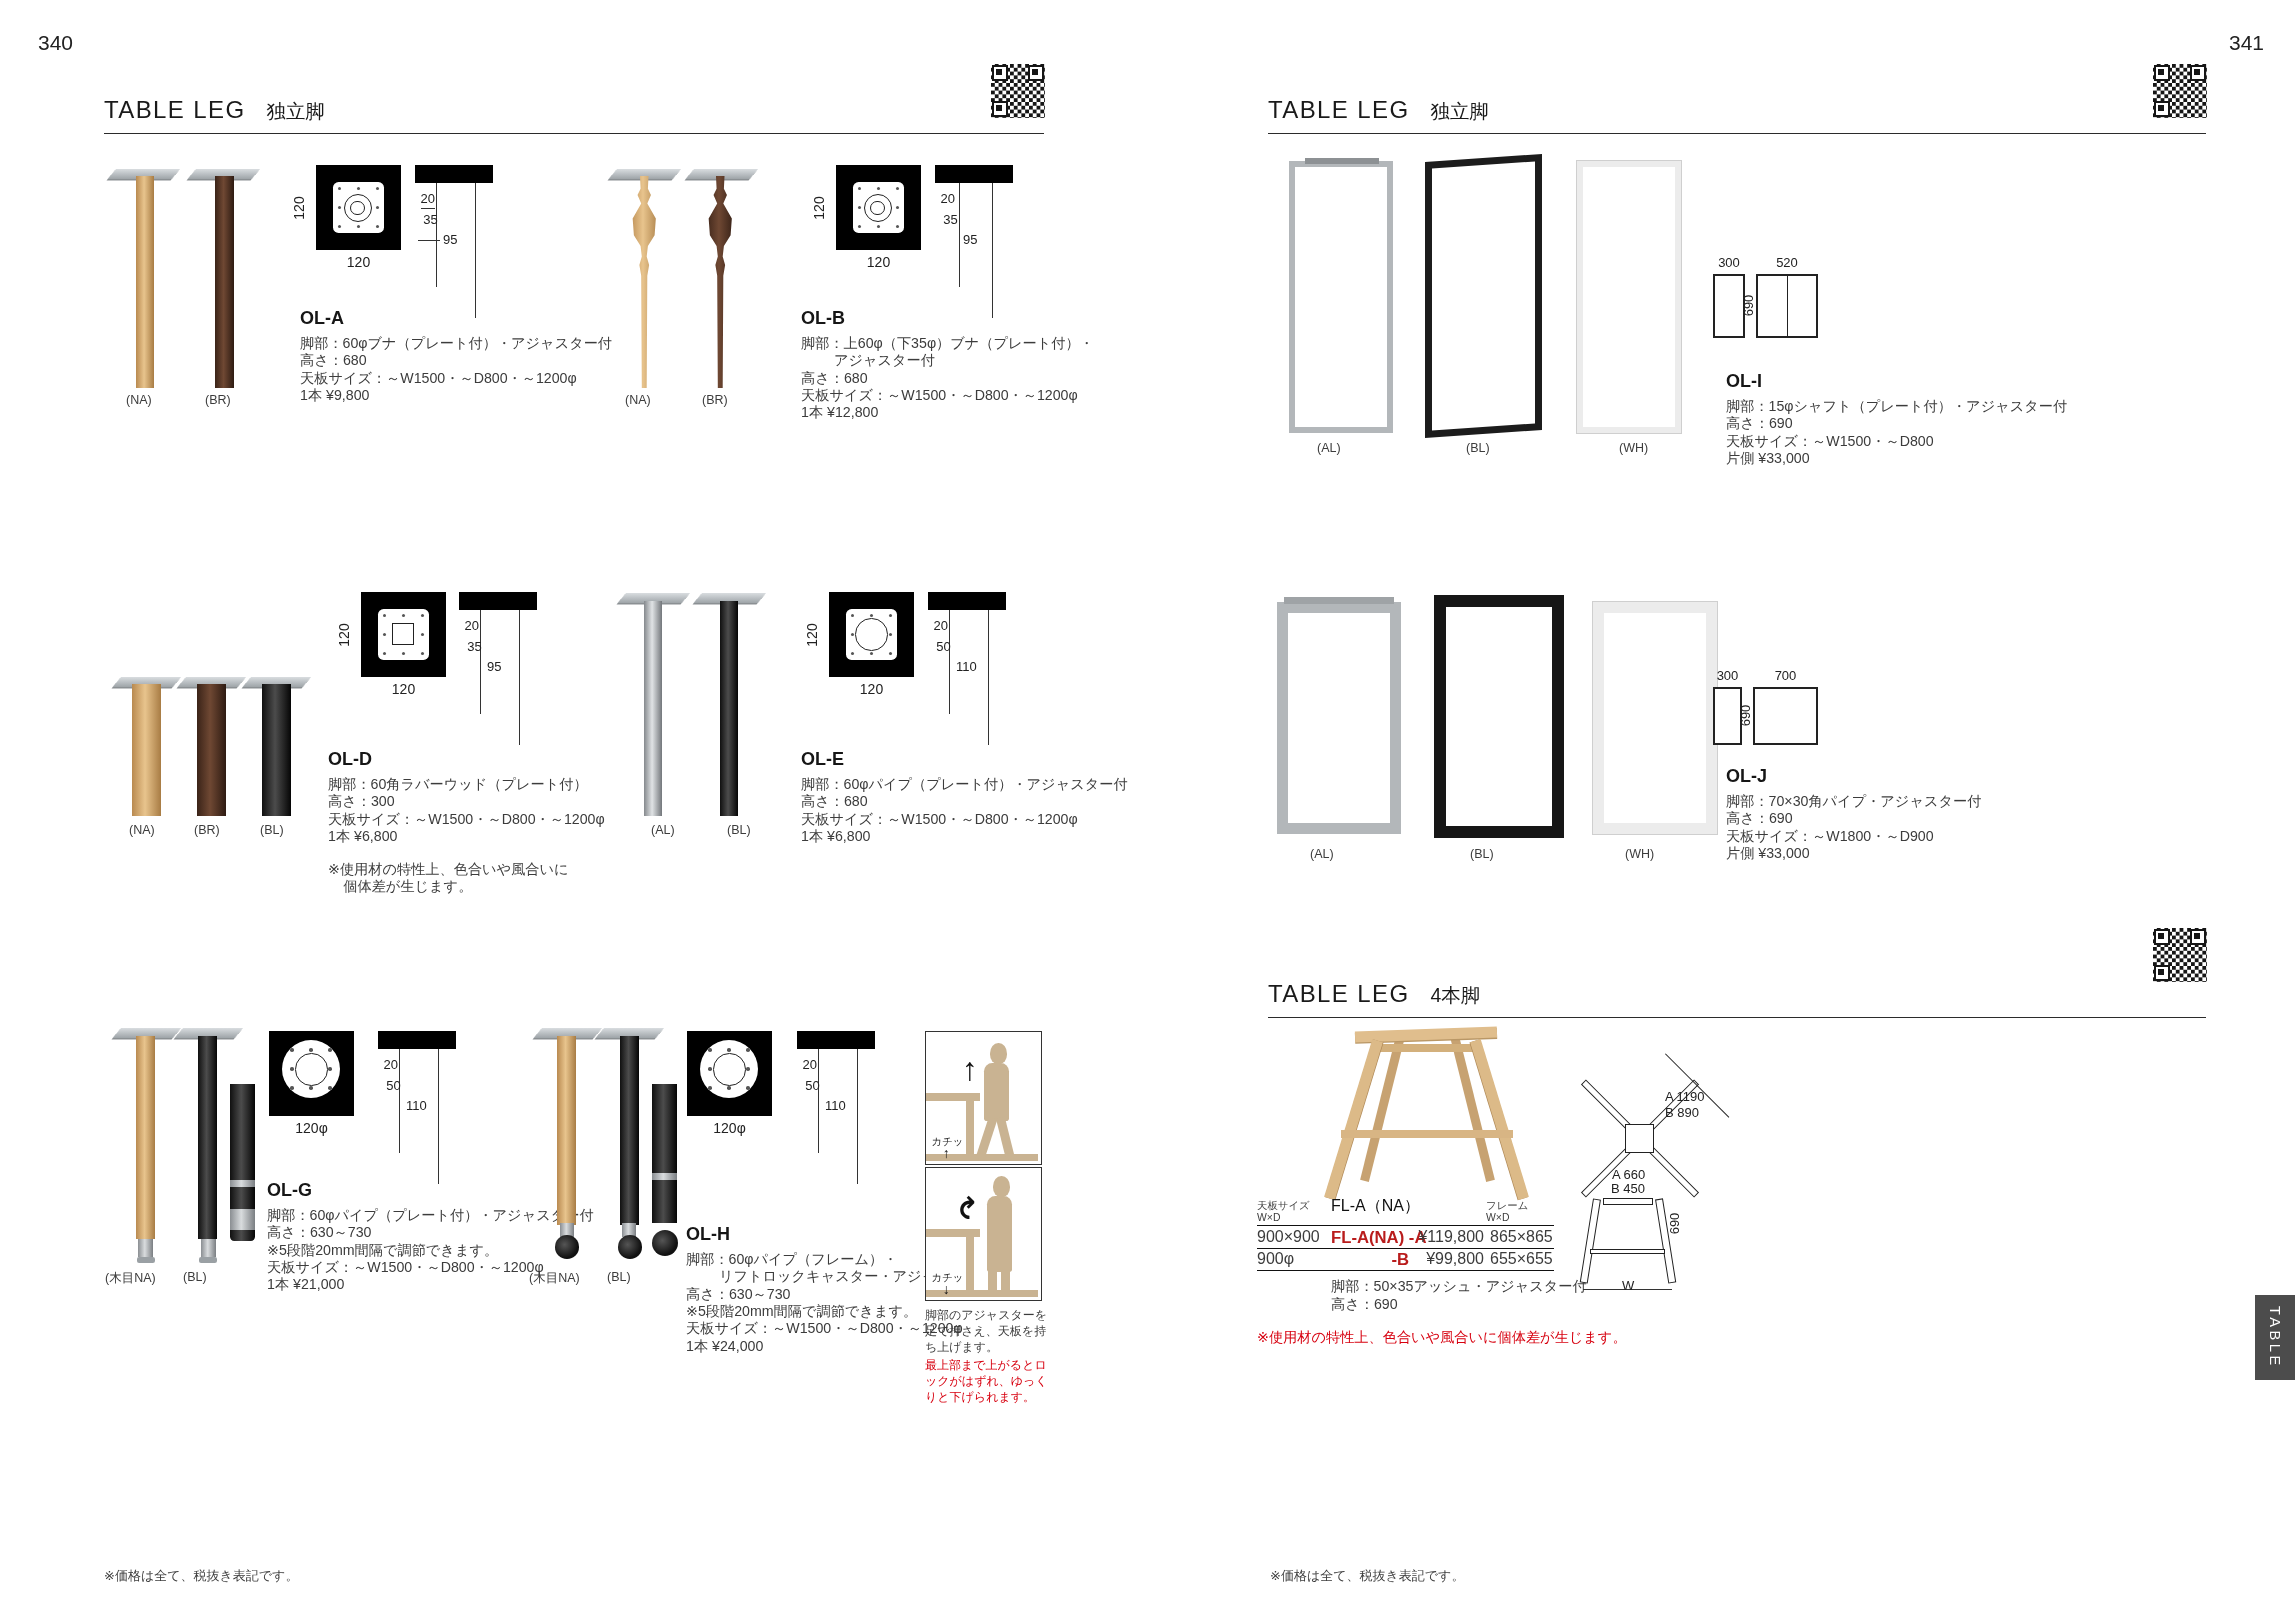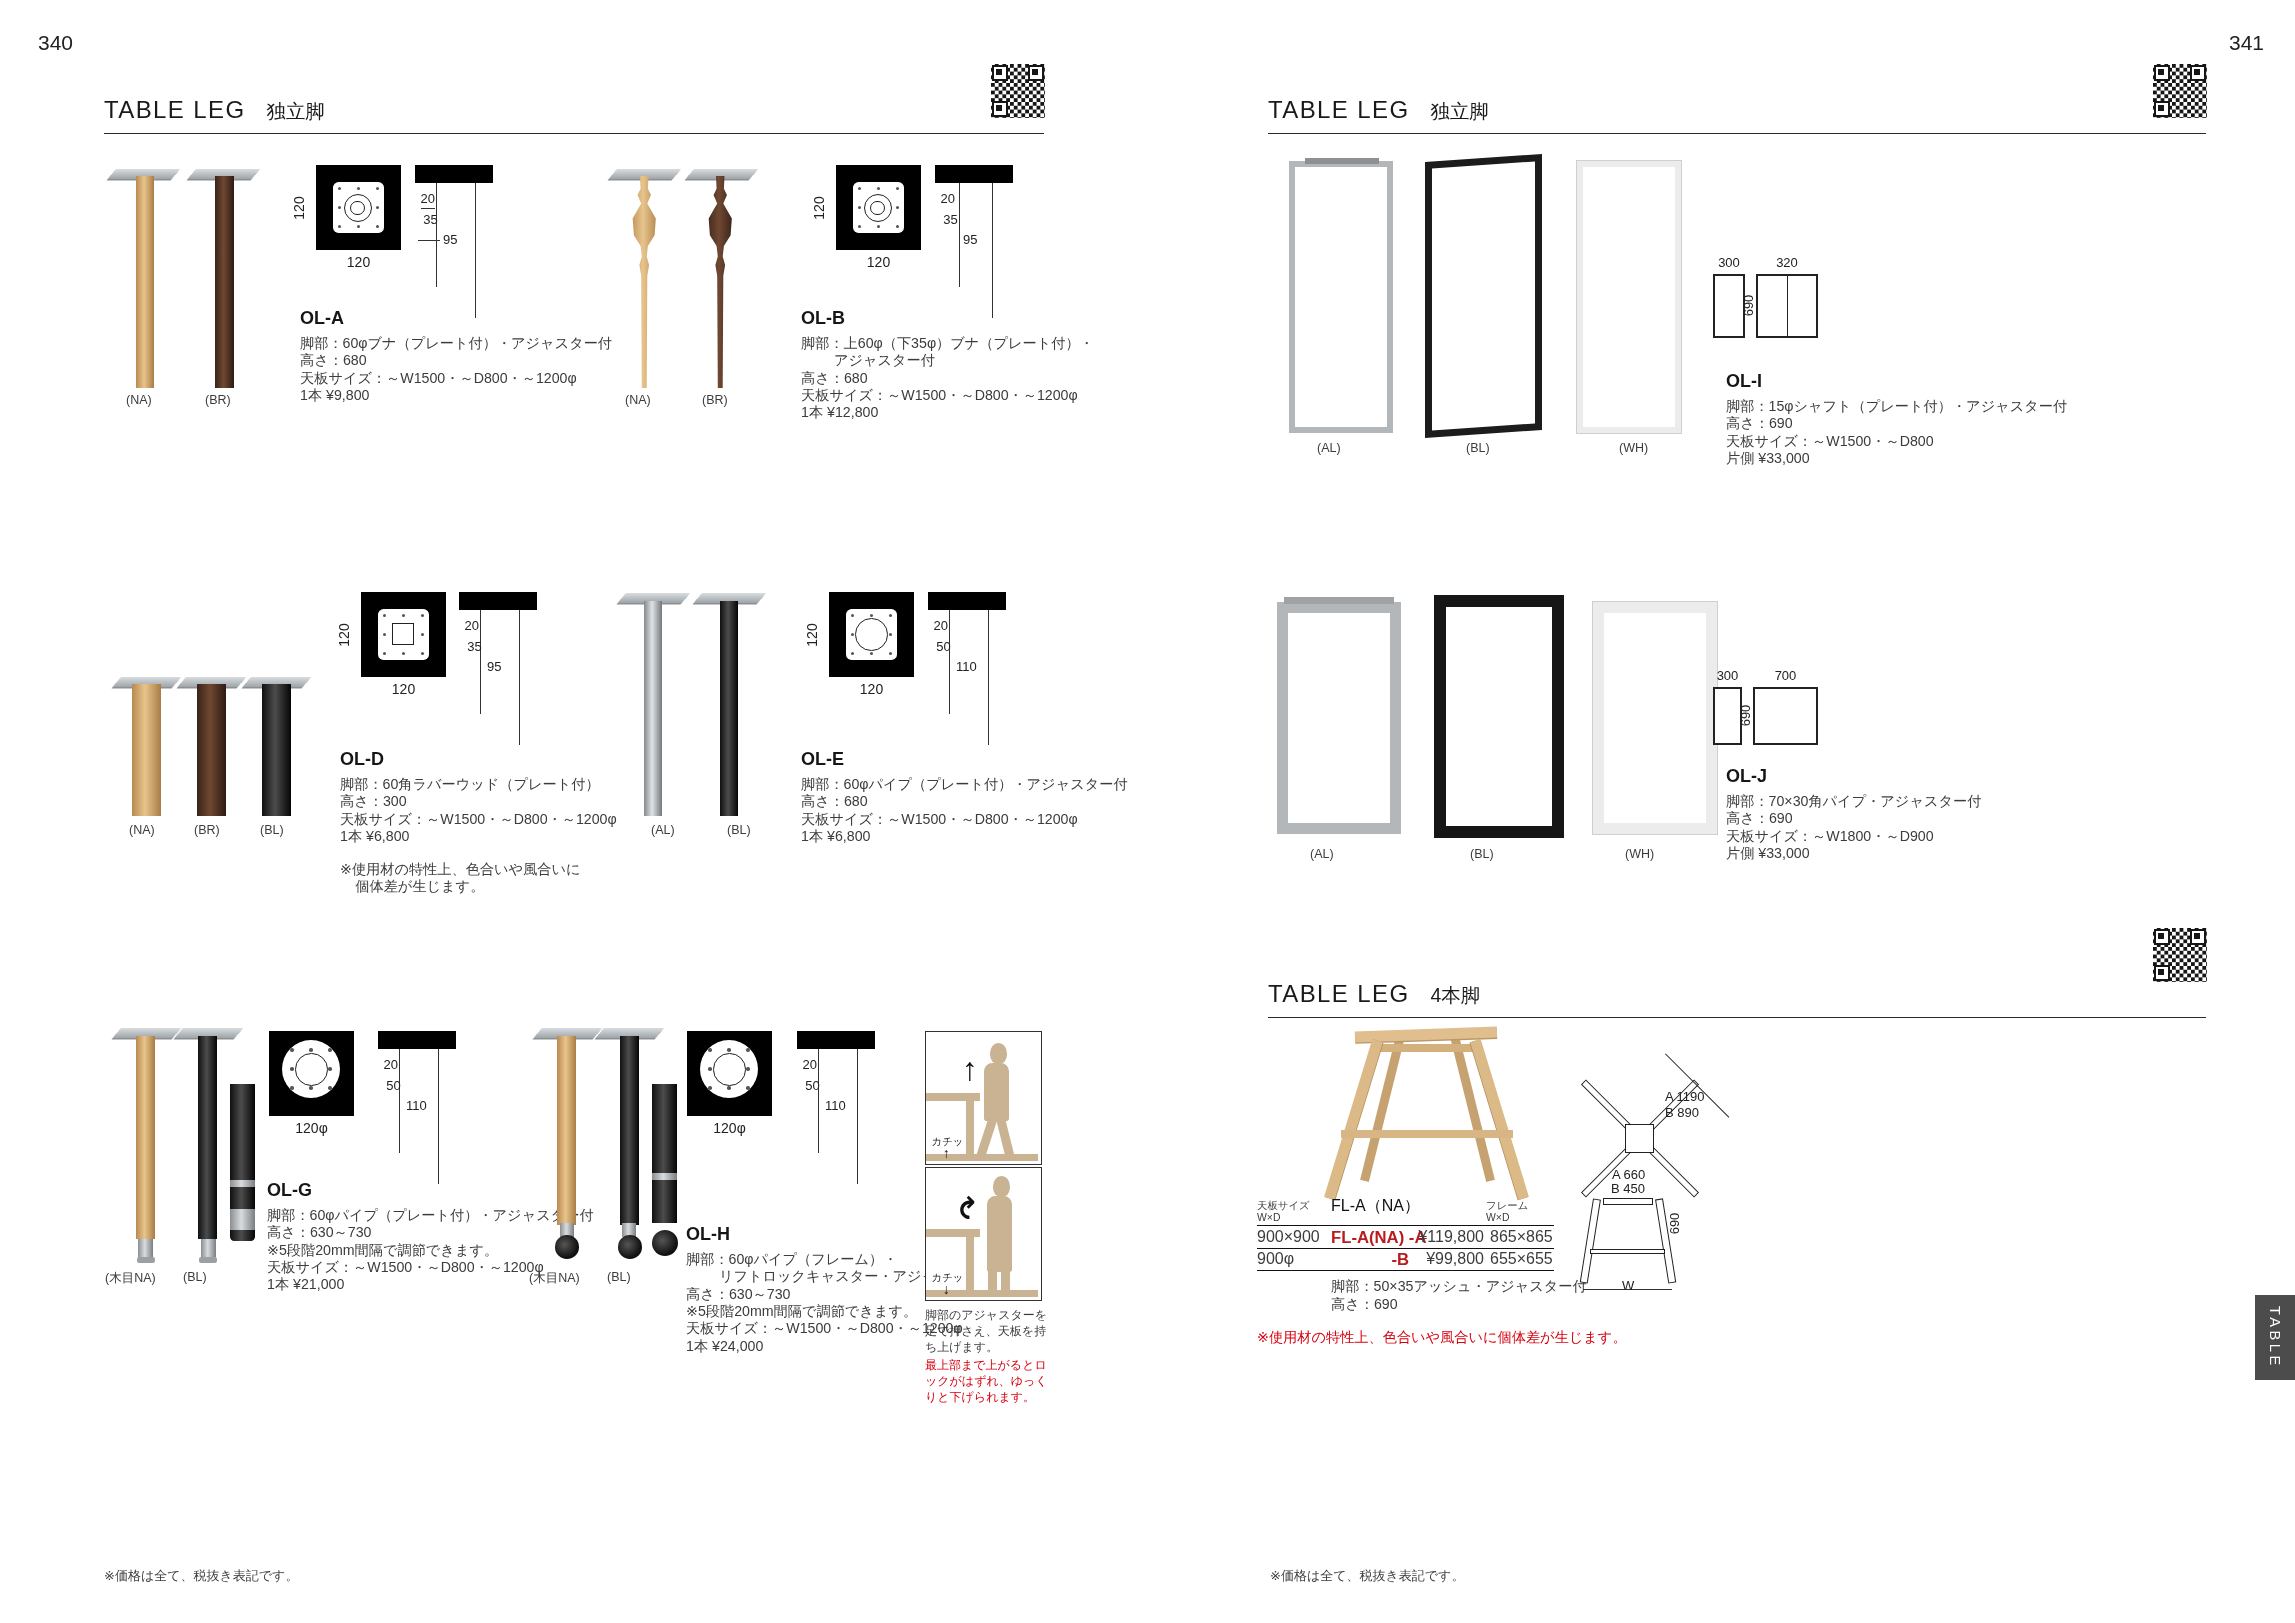--- a/index.html
+++ b/index.html
@@ -179,21 +179,21 @@
 </div>
 <div class="sv" style="left:459px;top:592px">
   <div class="sv-top"></div>
   <div class="sv-l1" style="left:21px;top:18px;height:104px"></div>
   <div class="sv-l1" style="left:60px;top:18px;height:135px"></div>
   <div class="svd" style="left:5.6px;top:26px">20</div>
   <div class="svd" style="left:8.3px;top:47px">35</div>
   <div class="svd" style="left:28px;top:67px">95</div>
 </div>
 
-<div class="pinfo" style="left:340px;top:749px">
+<div class="pinfo" style="left:328px;top:749px">
   <div class="t">OL-D</div>
   <div class="l">脚部：60角ラバーウッド（プレート付）</div>
   <div class="l">高さ：300</div>
   <div class="l">天板サイズ：～W1500・～D800・～1200φ</div>
   <div class="l">1本 ¥6,800</div>
   <div class="l red" style="margin-top:15.3px">※使用材の特性上、色合いや風合いに</div>
   <div class="l red" style="padding-left:15.3px">個体差が生じます。</div>
 </div>
 
 <div class="plate" style="left:622px;top:593px;width:64px"></div>
@@ -352,21 +352,21 @@
 <div class="abs" style="left:1305px;top:158px;width:74px;height:5.6px;background:#8d9194"></div>
 <div class="fr" style="left:1425px;top:158px;width:117px;height:276px;border:7px solid #1c1c1c;transform:skewY(-4deg)"></div>
 <div class="fr" style="left:1577px;top:161px;width:104px;height:272px;border:6.2px solid #ececec;outline:0.7px solid #cfcfcf"></div>
 <div class="cap" style="left:1317px;top:441px">(AL)</div>
 <div class="cap" style="left:1466px;top:441px">(BL)</div>
 <div class="cap" style="left:1619px;top:441px">(WH)</div>
 
 <div class="abs" style="left:1713px;top:255px;width:139px;height:90px">
   <div class="dimb" style="left:0;top:0;width:32px;font-size:13px">300</div>
   <div class="fd-rect" style="left:0;top:19px;width:32px;height:64px"></div>
-  <div class="dimb" style="left:43px;top:0;width:62px;font-size:13px">320</div>
+  <div class="dimb" style="left:43px;top:0;width:62px;font-size:13px">520</div>
   <div class="fd-rect" style="left:43px;top:19px;width:62px;height:64px"></div>
   <div class="fd-div" style="left:74px;top:20px;height:61px"></div>
   <div class="dimv" style="left:25px;top:43px;font-size:13px">690</div>
 </div>
 
 <div class="pinfo" style="left:1726px;top:371px">
   <div class="t">OL-I</div>
   <div class="l">脚部：15φシャフト（プレート付）・アジャスター付</div>
   <div class="l">高さ：690</div>
   <div class="l">天板サイズ：～W1500・～D800</div>

